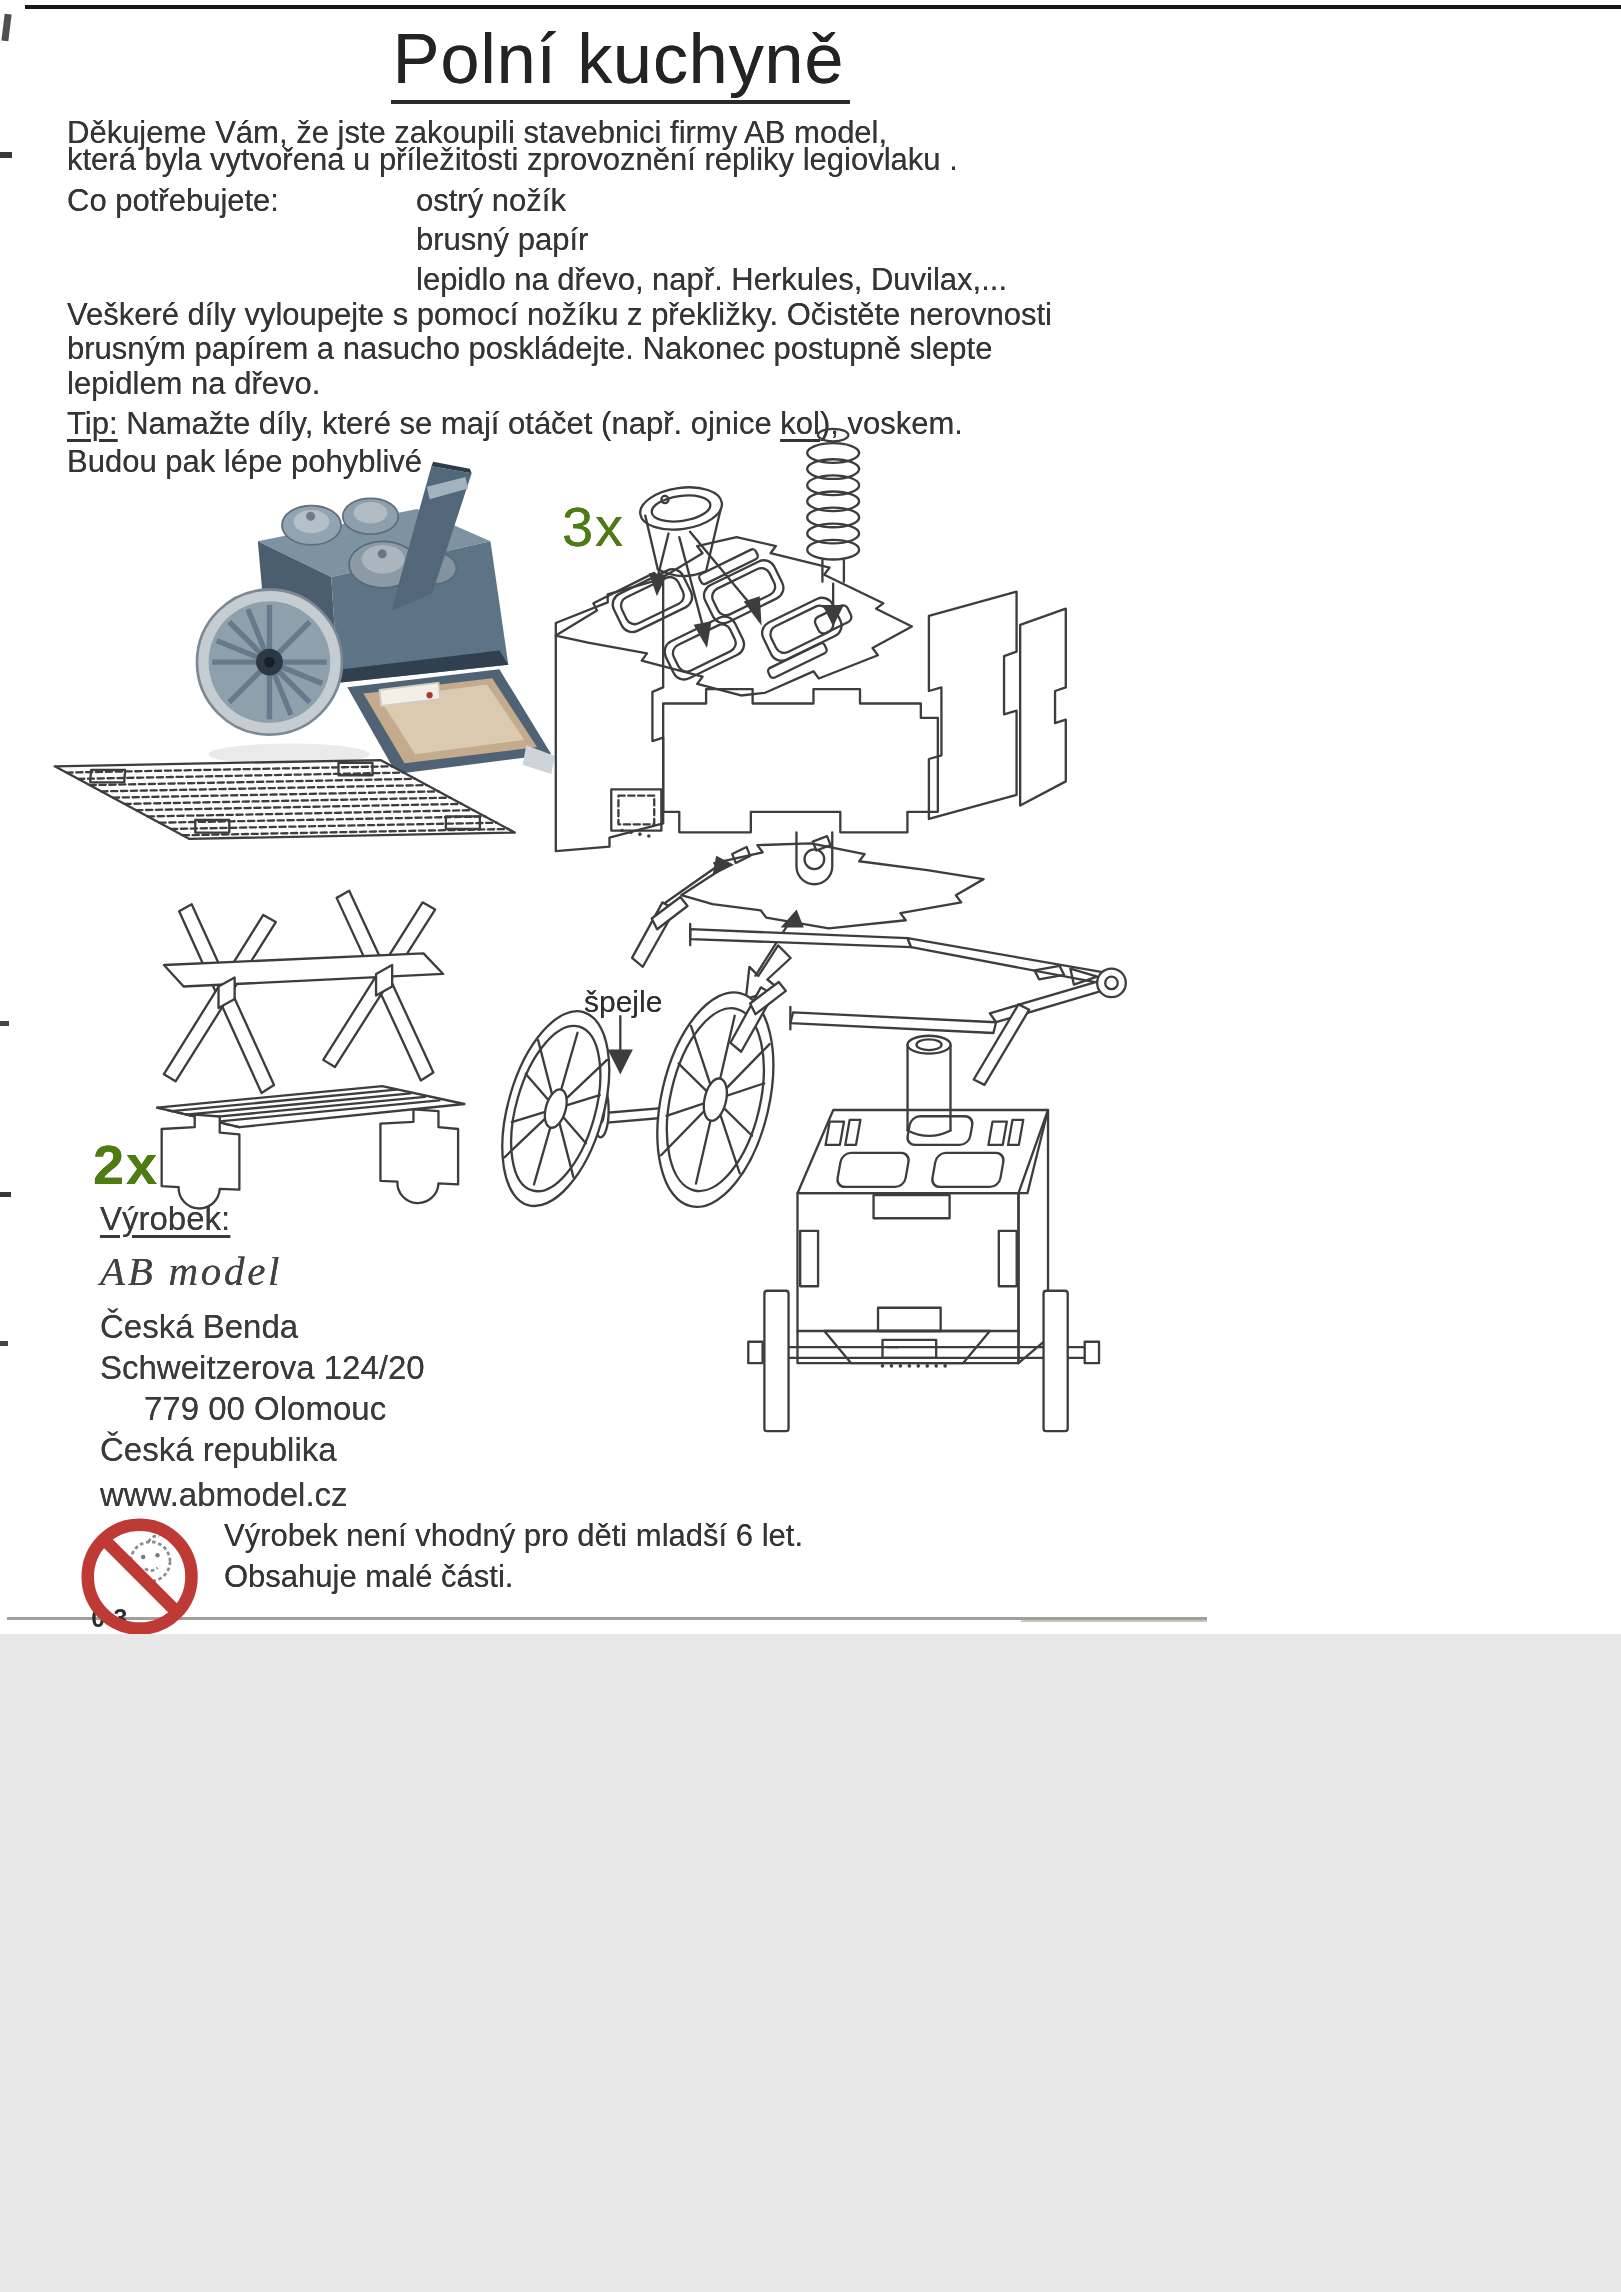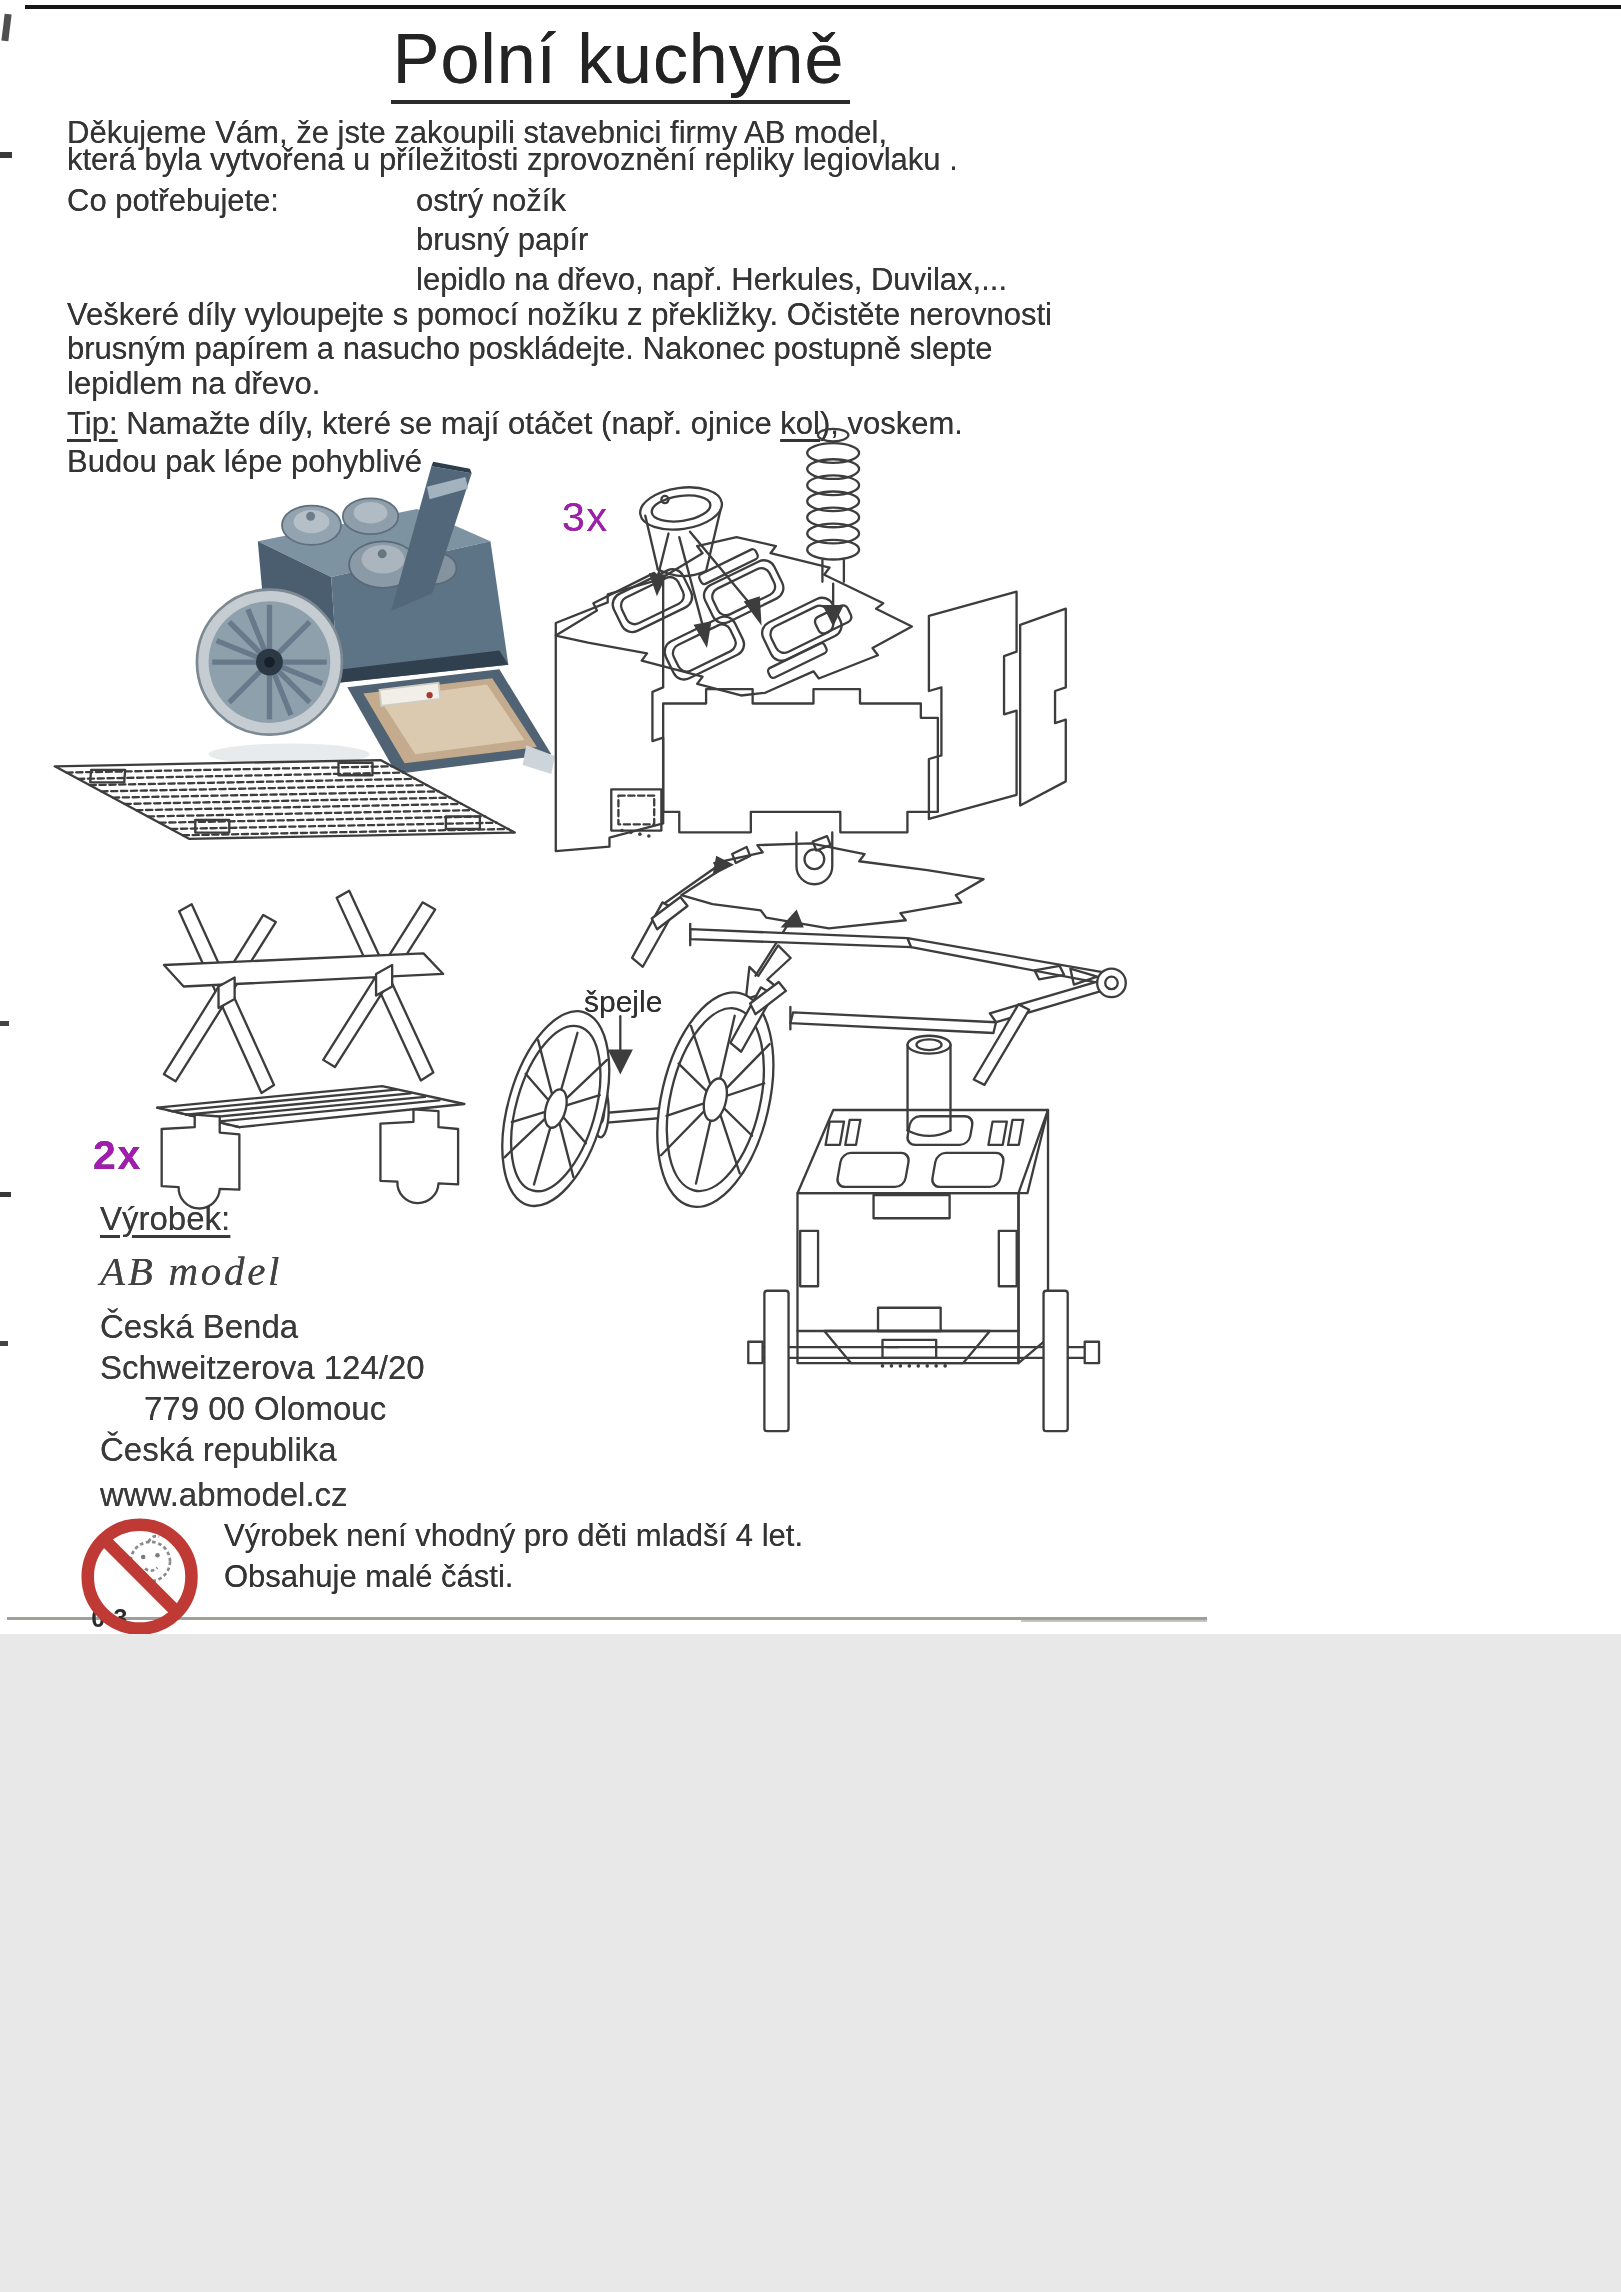--- a/index.html
+++ b/index.html
@@ -2,21 +2,21 @@
 <html style="font-size:14.3px"><head>
 <meta charset="utf-8">
 <style>
   html,body{margin:0;padding:0;background:#e8e8e8;}
   .page{position:relative;width:1621px;height:1634px;background:#ffffff;overflow:hidden;
         font-family:"Liberation Sans",sans-serif;color:#333;}
   .scan{text-shadow:0 0 0.6px rgba(45,45,45,.85);}
   .bl{position:absolute;font-size:31px;line-height:38px;white-space:nowrap;color:#343434;}
   .title{position:absolute;left:391px;top:23px;font-size:70px;line-height:1.05;color:#232323;
          letter-spacing:0.9px;border-bottom:4.5px solid #2b2b2b;padding:0 5.4px 3.6px 1.8px;}
-  .qty{position:absolute;font-size:41px;color:#a21caf;letter-spacing:1.8px;}
+  .qty{position:absolute;font-size:56px;color:#4d7c0f;letter-spacing:1.8px;}
   .small-lbl{position:absolute;font-size:30px;color:#2f2f2f;}
   .u{text-decoration:underline;text-decoration-thickness:2.7px;text-underline-offset:4.5px;}
   .mfg{position:absolute;left:100px;font-size:33px;color:#3a3a3a;white-space:nowrap;}
   .brand{font-family:Liberation Serif, serif;font-style:italic;font-size:41px;letter-spacing:2.7px;color:#414141;}
   .artifact{position:absolute;background:#161616;}
   .paper-edge{position:absolute;background:#a19f99;}
   svg{position:absolute;overflow:visible;}
   .ln{fill:none;stroke:#3d3d3d;stroke-width:2.6;stroke-linejoin:round;stroke-linecap:round;}
   .lnw{fill:#ffffff;stroke:#3d3d3d;stroke-width:2.6;stroke-linejoin:round;}
   .fillarrow{fill:#3d3d3d;stroke:none;}
@@ -402,17 +402,17 @@
       <circle cx="74" cy="50" r="2.5" fill="#7a7a7a" stroke="none"></circle>
       <circle cx="90" cy="48" r="2.5" fill="#7a7a7a" stroke="none"></circle>
       <path d="M76,63 q7,5 14,-1"></path>
     </g>
     <text x="16" y="128" font-size="28" font-weight="bold" fill="#2c2c2c" font-family="Liberation Sans, sans-serif">0-3</text>
     <g>
       <circle cx="70" cy="72" r="58" fill="none" stroke="#bf3935" stroke-width="14"></circle>
       <line x1="30" y1="30" x2="112" y2="112" stroke="#bf3935" stroke-width="14"></line>
     </g>
   </svg>
-  <div class="bl scan" style="left:224px;top:1517px;">Výrobek není vhodný pro děti mladší 4 let.</div>
+  <div class="bl scan" style="left:224px;top:1517px;">Výrobek není vhodný pro děti mladší 6 let.</div>
   <div class="bl scan" style="left:224px;top:1558px;">Obsahuje malé části.</div>
 
 </div>
 
 
 </body></html>

